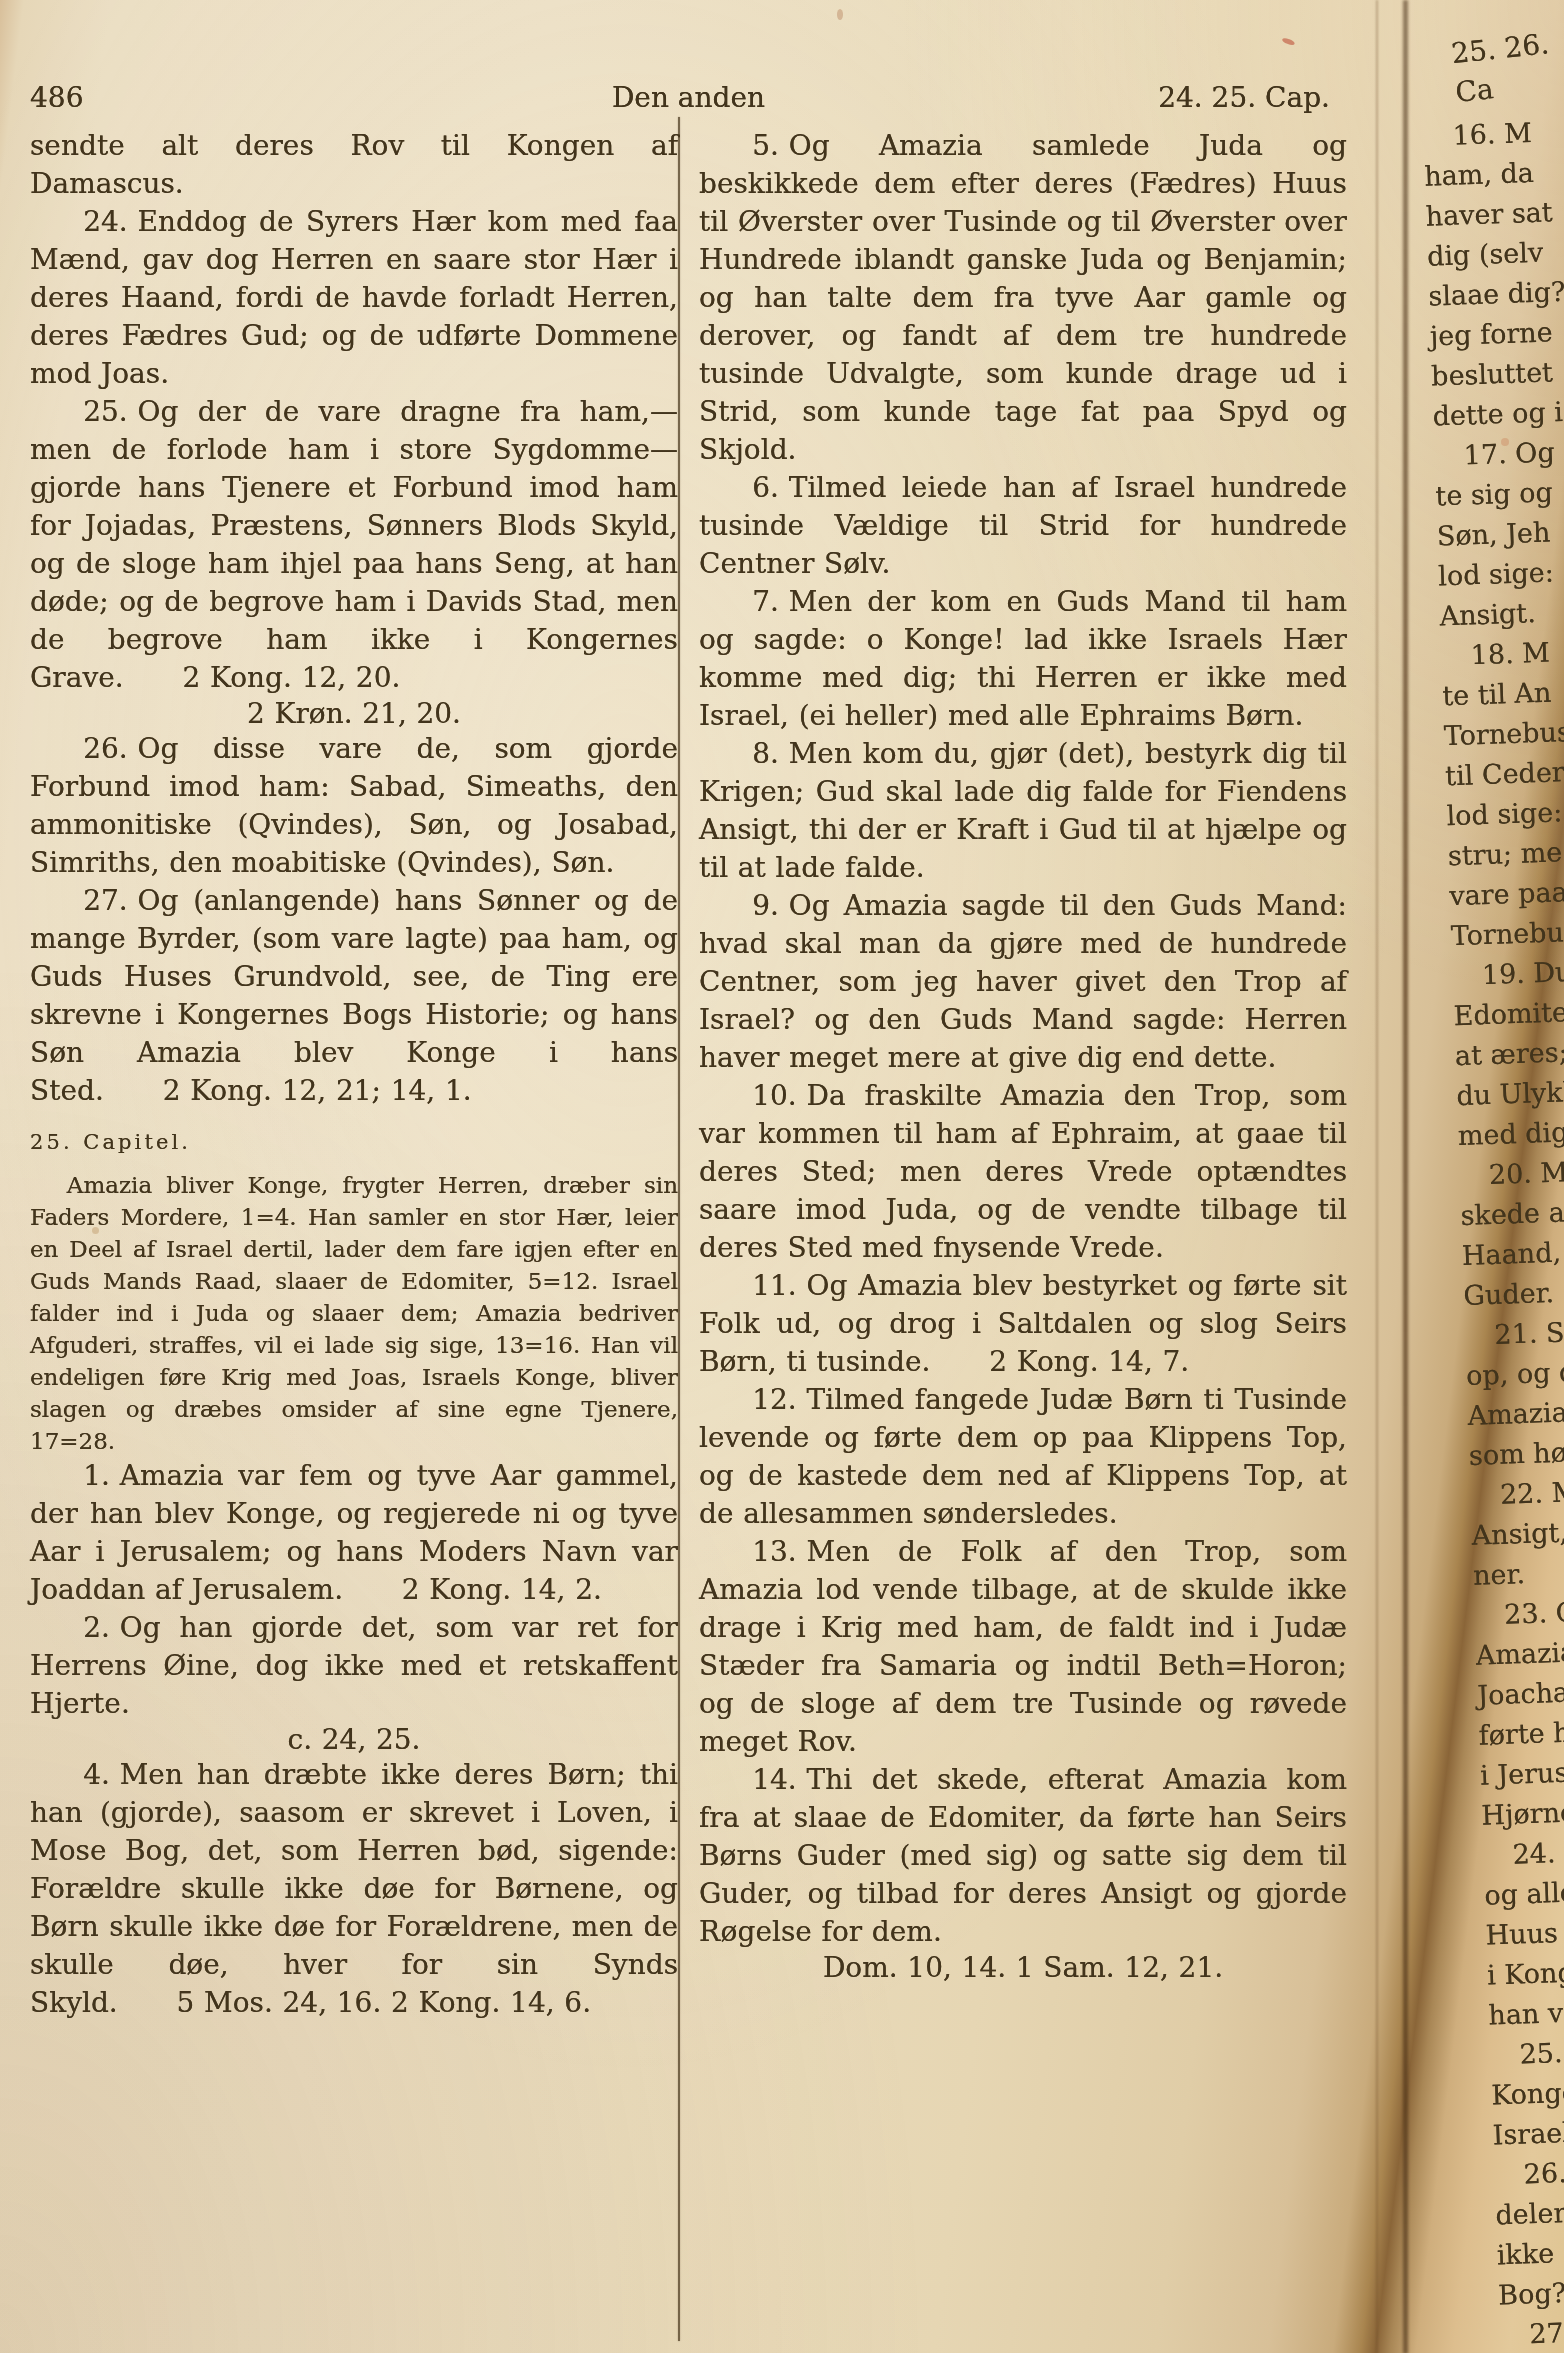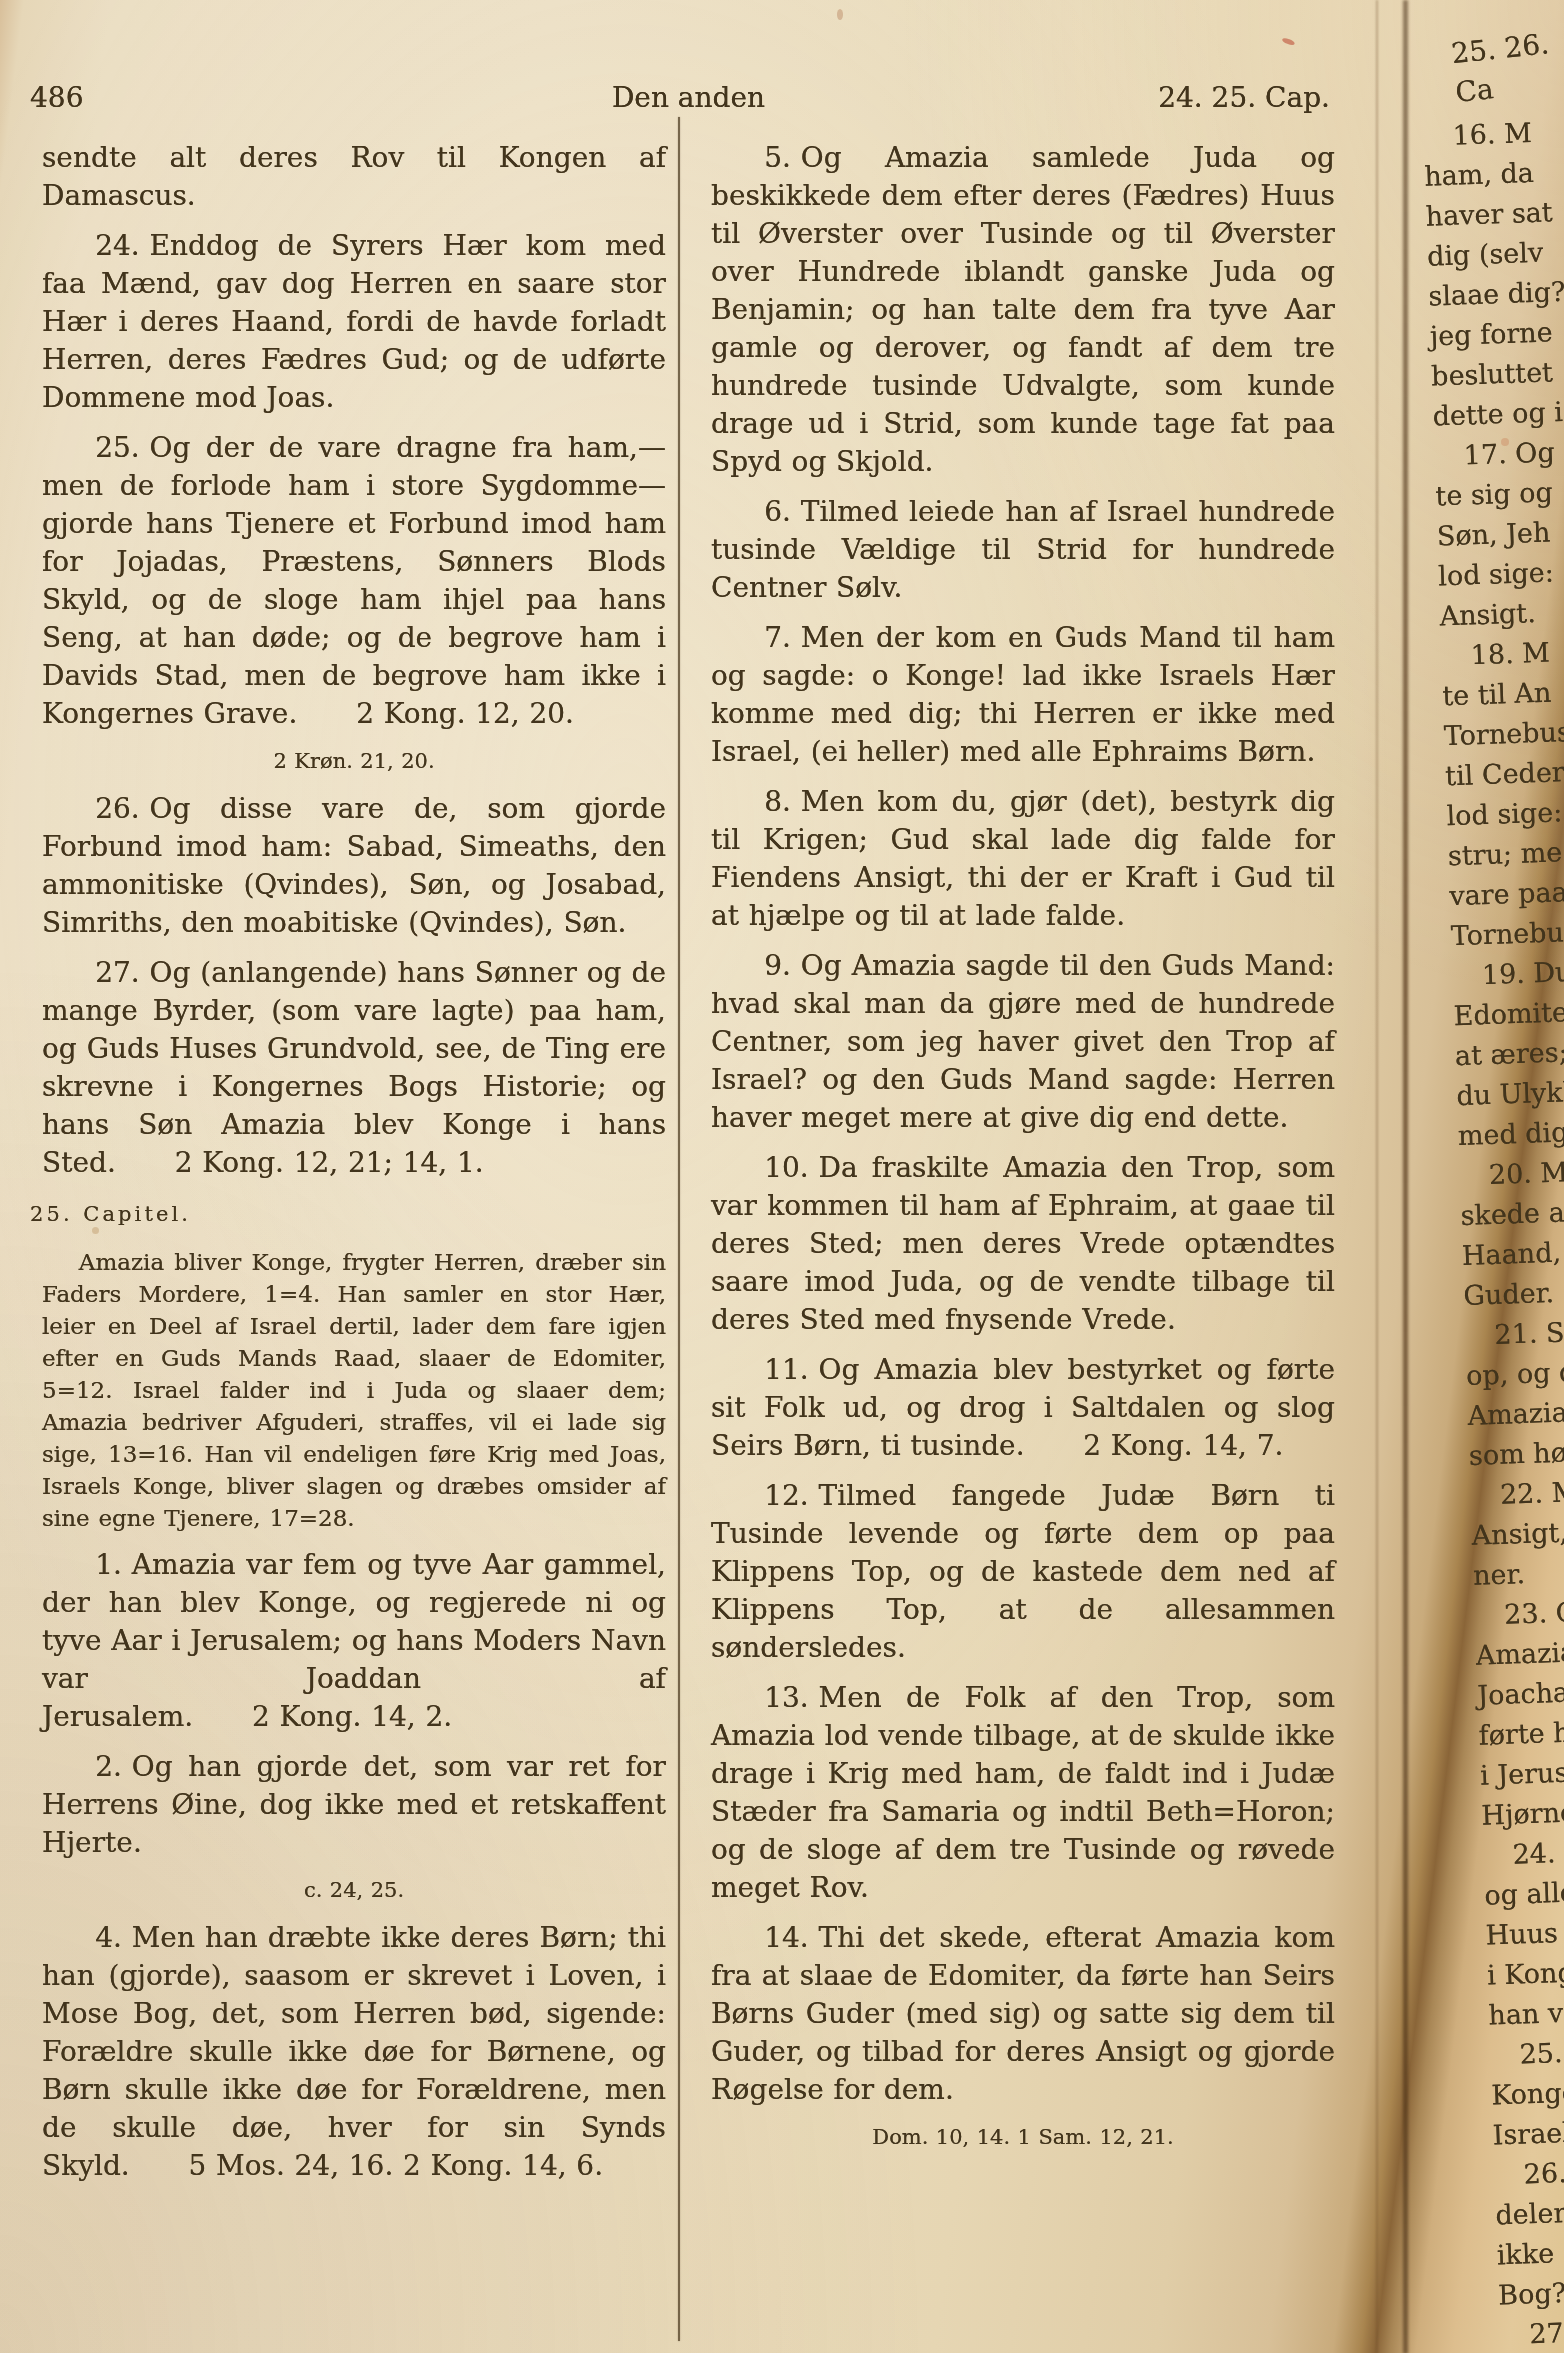--- a/index.html
+++ b/index.html
@@ -38,26 +38,26 @@
 
   
   .col{position:absolute;top:127px;width:648px;text-align:justify;
     font-size:28px;line-height:38px;word-spacing:0.8px;
     text-shadow:0 0 0.5px rgba(66,52,28,.8);}
   .col-left{left:30px;}
   .col-right{left:699px;}
   .divider{position:absolute;left:678px;top:117px;width:2.3px;height:2224px;
     background:rgba(72,54,28,.72);box-shadow:0 0 1.2px rgba(72,54,28,.6);}
 
-  .col p{margin:12px;}
+  .col p{margin:0;}
   p.verse{text-indent:1.9em;}
   p.noindent{text-indent:0;}
   .vnum{margin-right:.35em;}
   .vref{padding-left:2.1em;white-space:nowrap;}
-  p.cref{text-align:center;text-indent:0;font-size:21px;line-height:33px;}
+  p.cref{text-align:center;text-indent:0;font-size:28px;line-height:33px;}
   h2.chap{margin:12.5px 0 7.8px 0;font-weight:normal;text-align:left;
     font-size:21px;letter-spacing:3.1px;line-height:39px;}
   p.summary{font-size:23px;line-height:32px;text-indent:1.6em;word-spacing:1.6px;}
 
   
   .facing{position:absolute;left:1413px;top:33px;width:152px;height:2321px;
     overflow:hidden;transform:rotate(-2deg);transform-origin:top left;
     font-size:27px;text-shadow:0 0 0.5px rgba(66,52,28,.8);}
   .facing .fhdr{padding-left:39px;font-size:28px;line-height:39px;margin-bottom:6.3px;
     transform:rotate(-4deg);}

